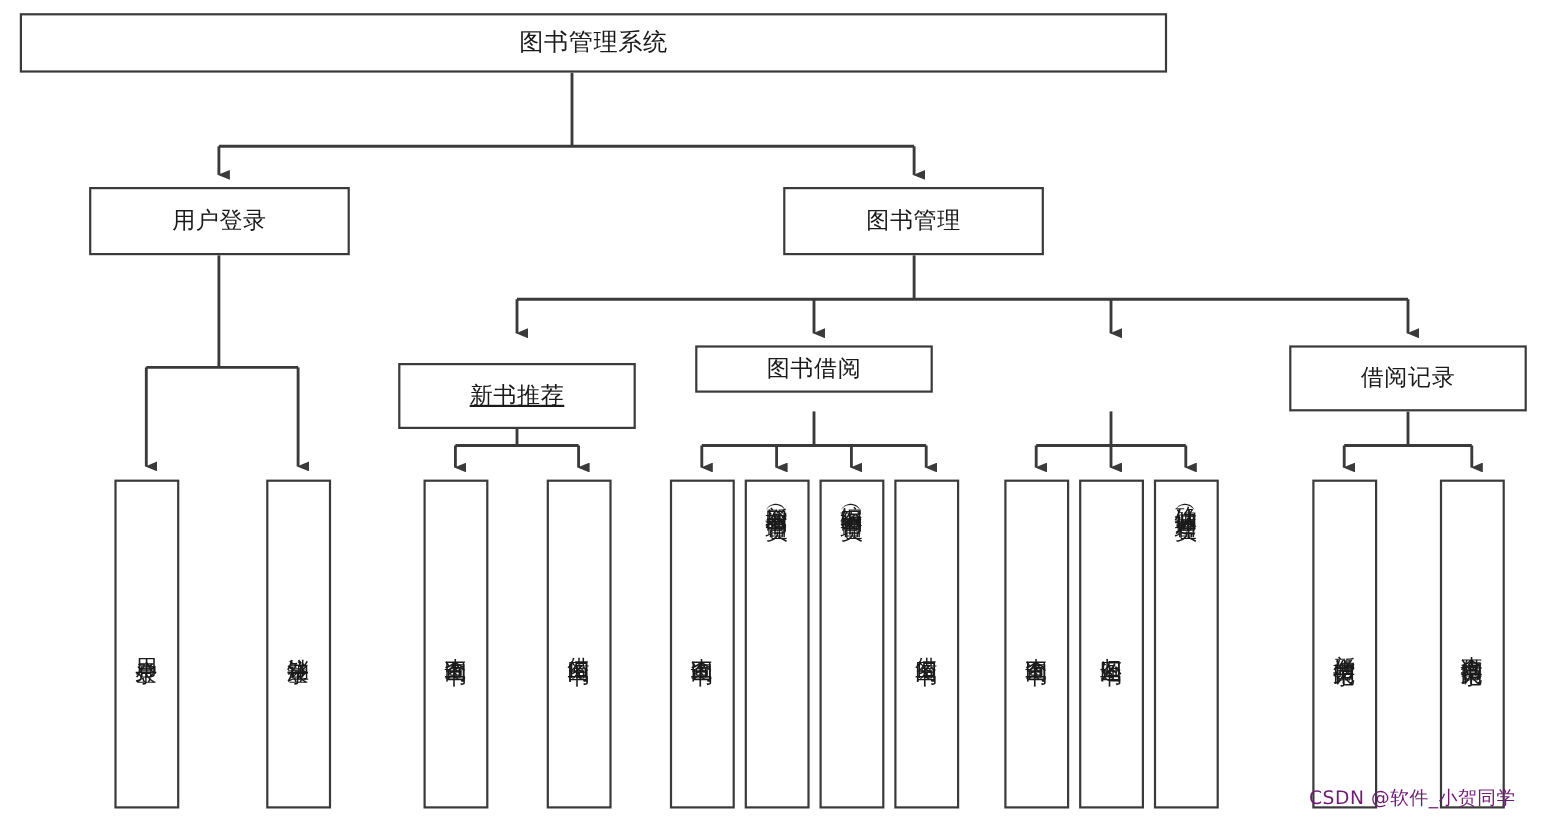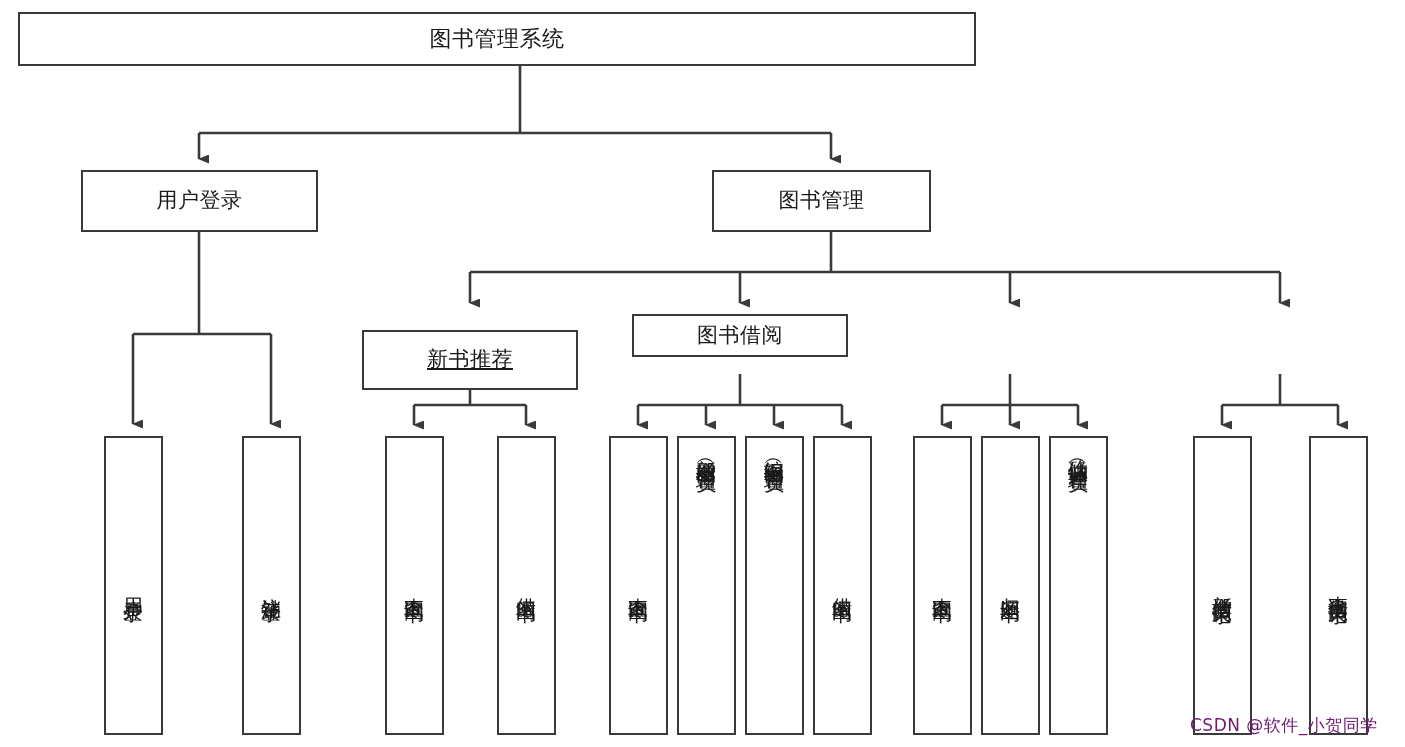--- a/index.html
+++ b/index.html
@@ -123,37 +123,40 @@
       <path d="M1010,405 L1010,425" marker-end="url(#arrowhead)"></path>
       <path d="M1078,405 L1078,425" marker-end="url(#arrowhead)"></path>
 
       <path d="M1280,374 L1280,405"></path>
       <path d="M1222,405 L1338,405"></path>
       <path d="M1222,405 L1222,425" marker-end="url(#arrowhead)"></path>
       <path d="M1338,405 L1338,425" marker-end="url(#arrowhead)"></path>
     </g>
   </svg>
 
-  <div class="node horiz root" style="left:18px; top:12px; width:958px; height:54px;">
+  <div class="node horiz root" style="left:18px; top:12px; width:1043px; height:54px;">
     <span class="node-label">图书管理系统</span>
   </div>
 
   <div class="node horiz" style="left:81px; top:170px; width:237px; height:62px;">
     <span class="node-label">用户登录</span>
   </div>
-  <div class="node horiz" style="left:712px; top:170px; width:219px; height:62px;">
+  <div class="node horiz" style="left:712px; top:170px; width:237px; height:62px;">
     <span class="node-label">图书管理</span>
   </div>
 
   <div class="node horiz" style="left:362px; top:330px; width:216px; height:60px;text-decoration:underline;">
     <span class="node-label">新书推荐</span>
   </div>
   <div class="node horiz" style="left:632px; top:314px; width:216px; height:43px;">
     <span class="node-label">图书借阅</span>
   </div>
+  <div class="node horiz" style="left:1172px; top:314px; width:216px; height:60px;">
+    <span class="node-label">借阅记录</span>
+  </div>
 
   <div class="node vert centered" style="left:104px; top:436px; width:59px; height:299px;">
     <span class="node-label">用户登录</span>
   </div>
   <div class="node vert centered" style="left:242px; top:436px; width:59px; height:299px;">
     <span class="node-label">注销登录</span>
   </div>
 
   <div class="node vert centered" style="left:385px; top:436px; width:59px; height:299px;">
     <span class="node-label">查询图书</span>

